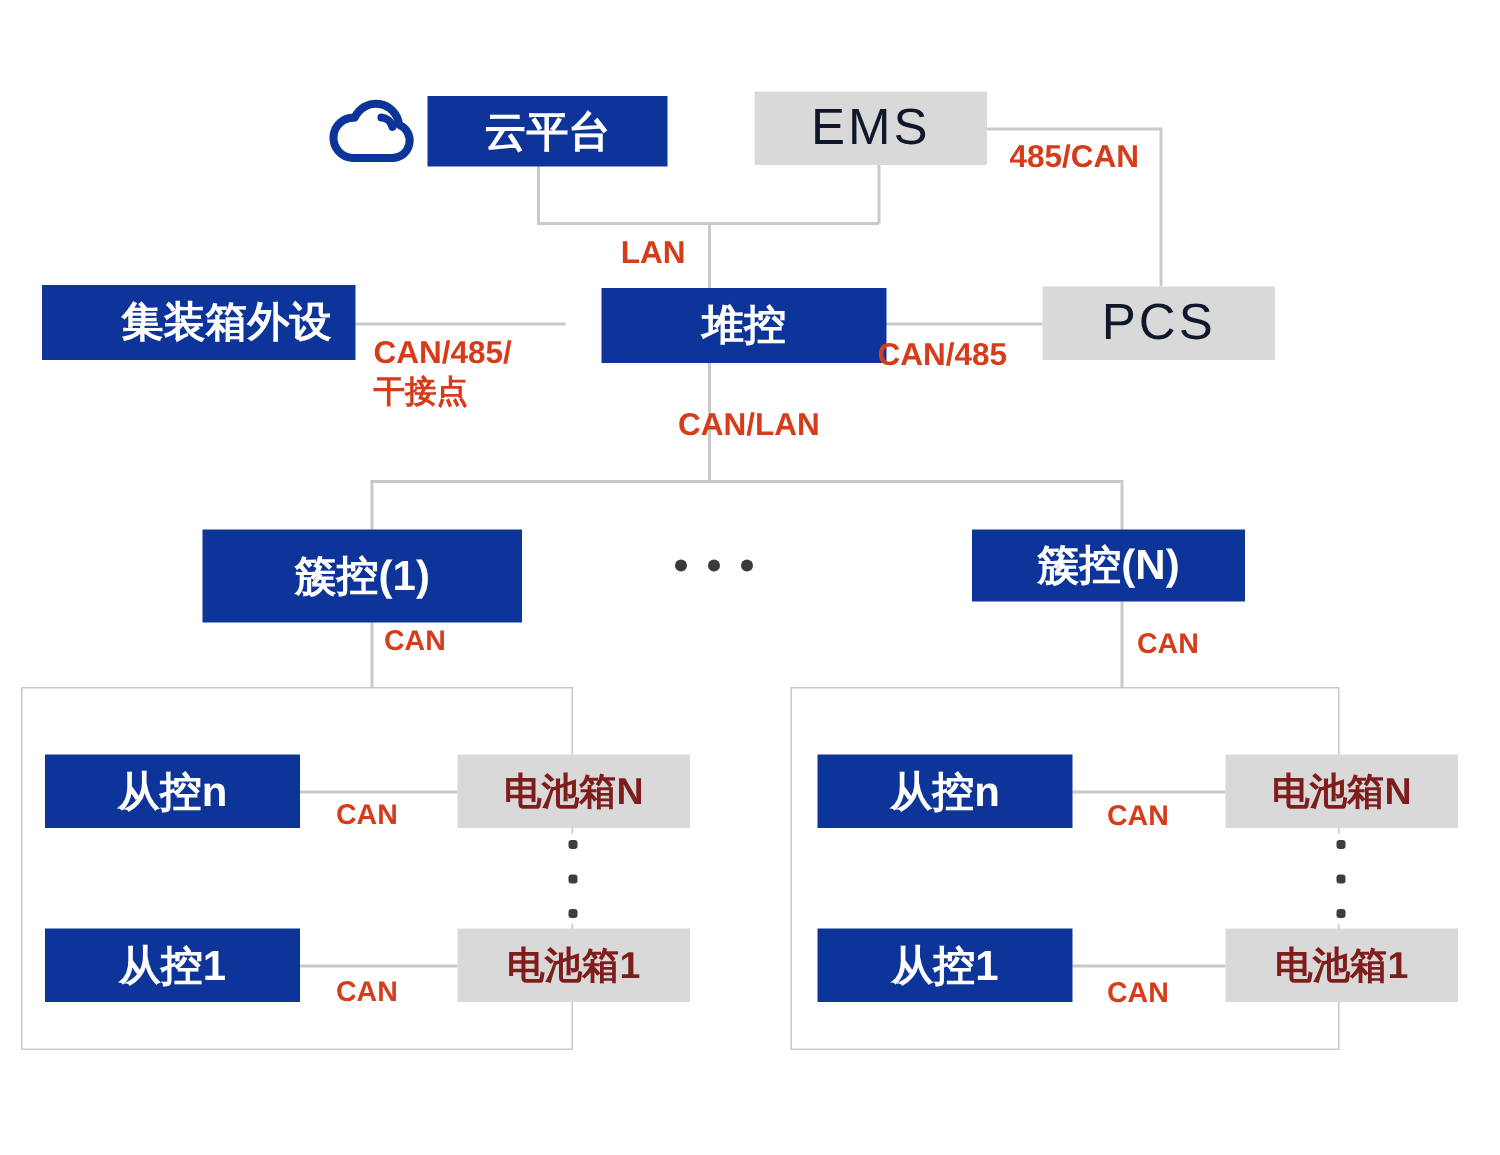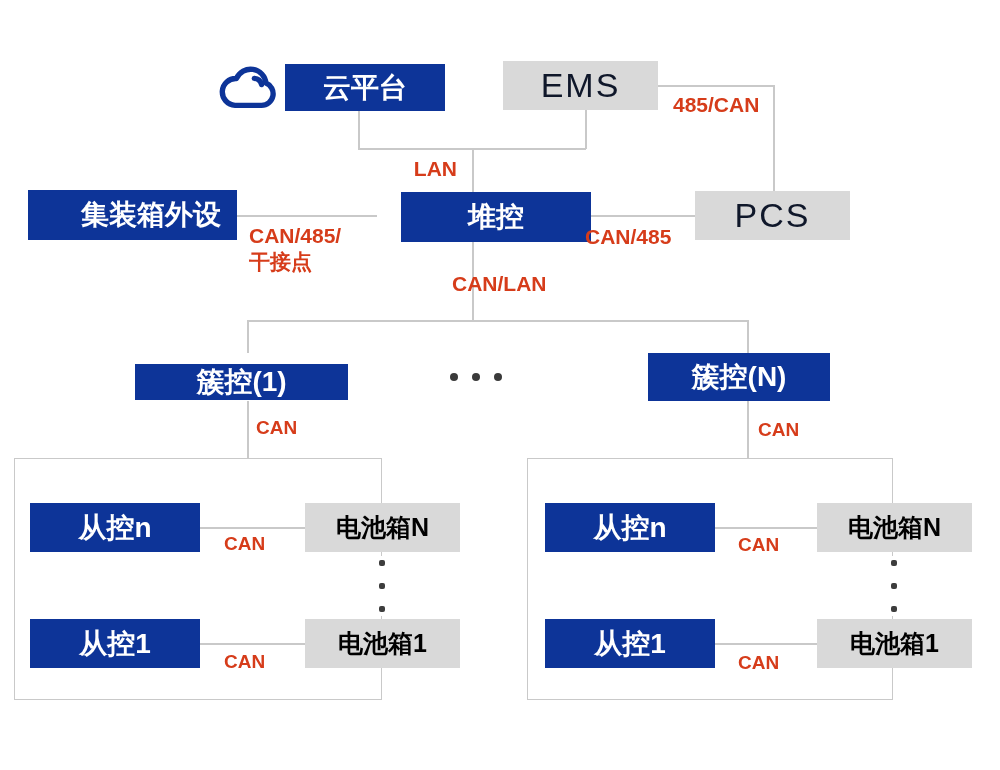--- a/index.html
+++ b/index.html
@@ -10,21 +10,21 @@
   .ln{position:absolute;background:#c9c9c9;z-index:1;}
   .h{height:1.5px;}
   .v{width:1.5px;}
   .frame{position:absolute;border:1.5px solid #c9c9c9;box-sizing:border-box;z-index:1;}
   .node{
     position:absolute;display:flex;align-items:center;justify-content:center;
     box-sizing:border-box;z-index:2;white-space:nowrap;
   }
   .blue{background:#0d3498;color:#ffffff;font-weight:bold;font-size:28px;}
   .grayb{background:#d9d9d9;color:#0f172a;font-size:34px;font-weight:500;letter-spacing:2px;}
-  .batt{background:#d9d9d9;color:#000000;font-size:25px;font-weight:600;}
+  .batt{background:#d9d9d9;color:#7f1d1d;font-size:25px;font-weight:600;}
   .rlabel{
     position:absolute;color:#d63c1a;font-size:21px;font-weight:600;
     line-height:26px;white-space:nowrap;z-index:4;
   }
   .rsmall{font-size:19px;}
   .cloud{position:absolute;z-index:2;}
   .vdots{
     position:absolute;background:#ffffff;z-index:3;display:flex;flex-direction:column;
     align-items:center;justify-content:space-between;padding:4px 0;box-sizing:border-box;
   }
@@ -62,21 +62,21 @@
   <svg class="cloud" style="left:218px;top:62px;" width="62" height="52" viewBox="0 0 64 54">
     <path d="M17.5 45 H45 a12 12 0 0 0 4.6-23.1 A16 16 0 0 0 19 17.1 A13.7 13.7 0 0 0 17.5 45 Z" fill="none" stroke="#0d3498" stroke-width="5.6" stroke-linejoin="round"></path>
     <path d="M37.5 17 a8.5 8.5 0 0 1 7.6 6.4" fill="none" stroke="#0d3498" stroke-width="5.6" stroke-linecap="round"></path>
   </svg>
 
   <div class="node blue" style="left:285px;top:64px;width:160px;height:47px;">云平台</div>
   <div class="node grayb" style="left:503px;top:61px;width:155px;height:49px;">EMS</div>
   <div class="node blue" style="left:28px;top:190px;width:209px;height:50px;padding-left:37px;">集装箱外设</div>
   <div class="node blue" style="left:377px;top:192px;width:190px;height:50px;margin-left:24px;">堆控</div>
   <div class="node grayb" style="left:695px;top:191px;width:155px;height:49px;">PCS</div>
-  <div class="node blue" style="left:135px;top:364px;width:213px;height:36px;">簇控(1)</div>
+  <div class="node blue" style="left:135px;top:353px;width:213px;height:62px;">簇控(1)</div>
   <div class="node blue" style="left:648px;top:353px;width:182px;height:48px;">簇控(N)</div>
 
   <div class="hdots" style="left:450px;top:373px;">
     <i></i>
       <i></i>
       <i></i>
   </div>
 
   <div class="node blue" style="left:30px;top:503px;width:170px;height:49px;">从控n</div>
   <div class="node batt" style="left:305px;top:503px;width:155px;height:49px;">电池箱N</div>

